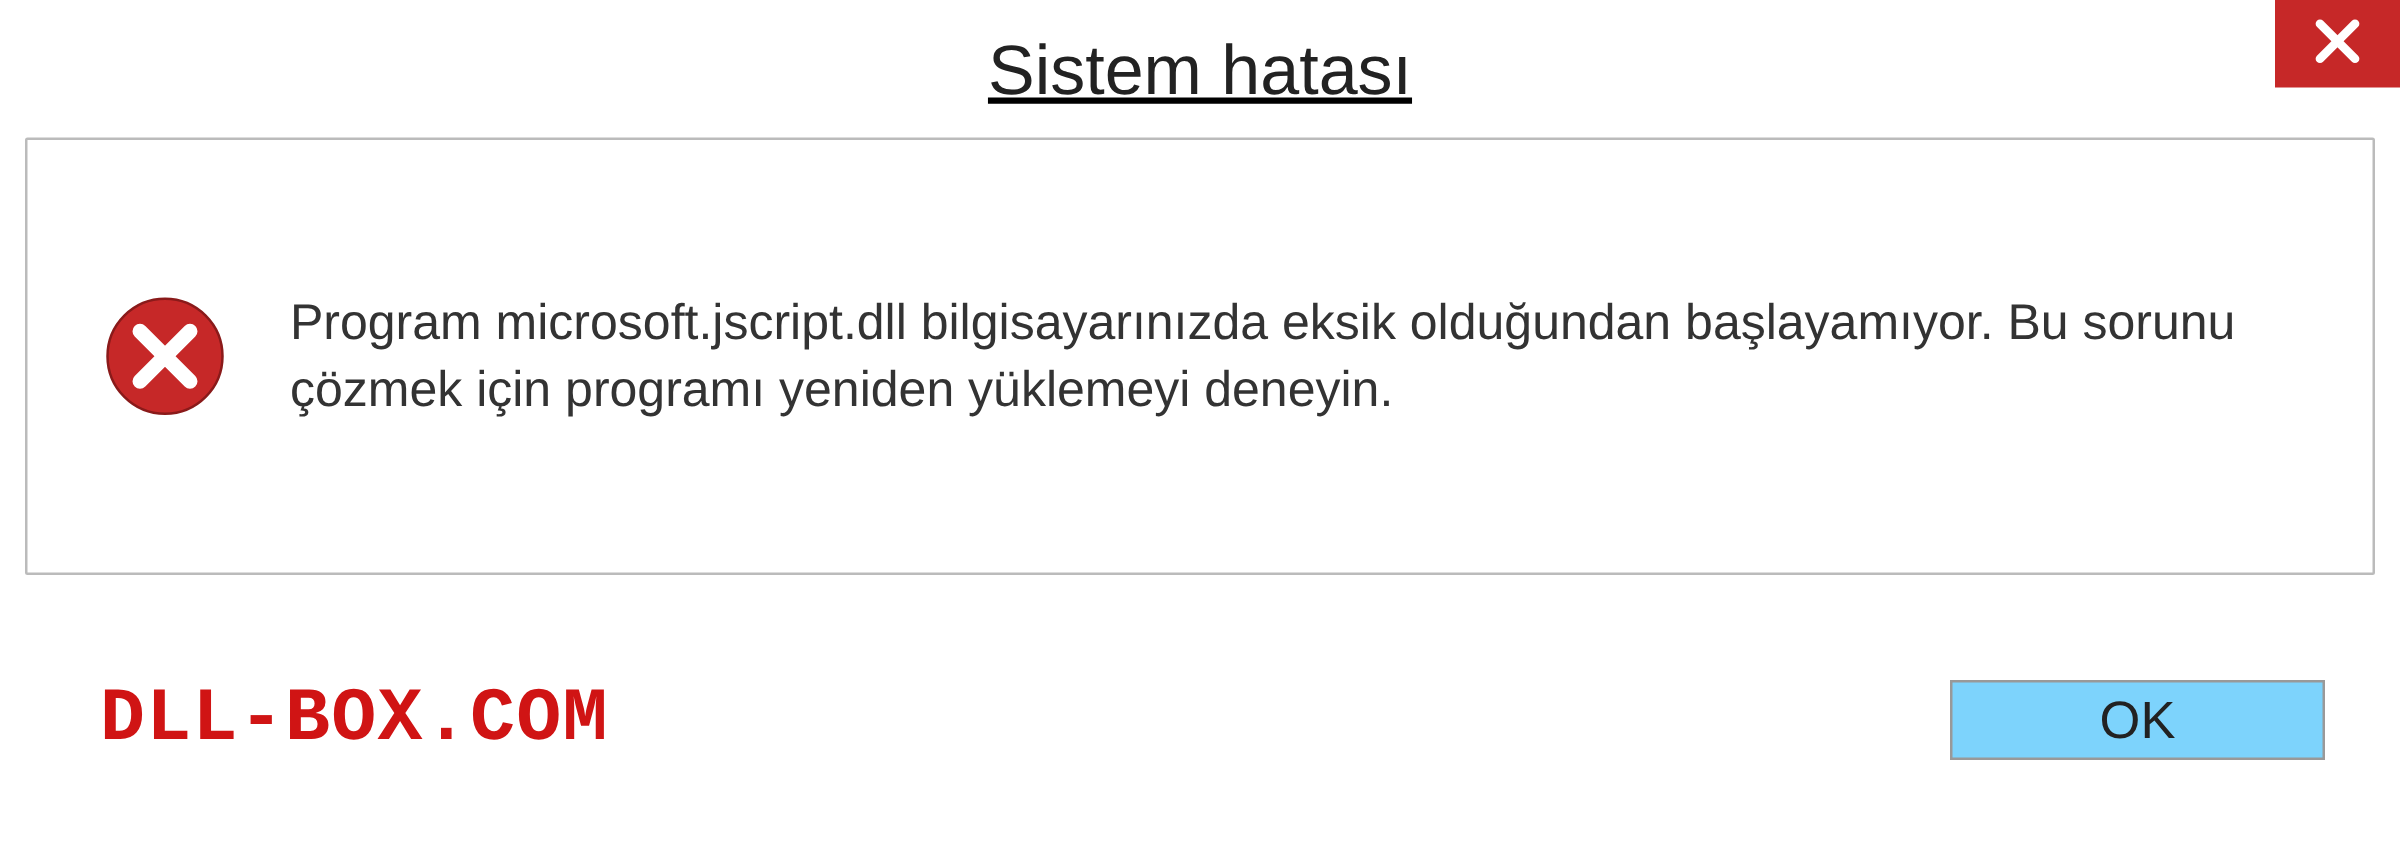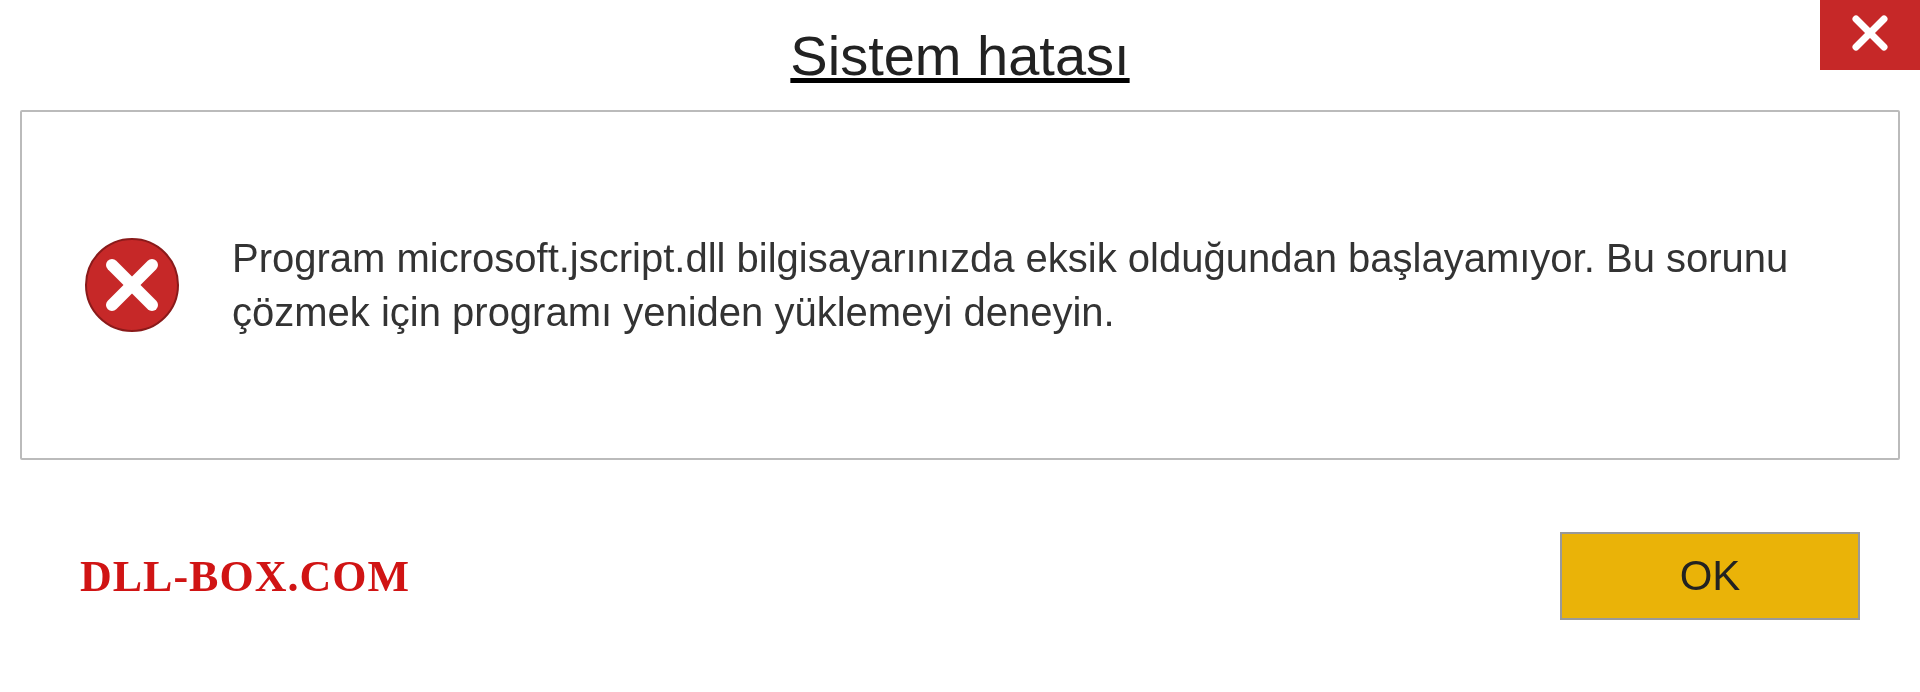--- a/index.html
+++ b/index.html
@@ -79,31 +79,31 @@
       font-weight: 400;
     }
     .footer {
       flex: 1;
       display: flex;
       align-items: center;
       justify-content: space-between;
       padding: 0 60px 0 80px;
     }
     .watermark {
-      font-size: 44px;
+      font-size: 60px;
       font-weight: 800;
       color: #d01414;
       letter-spacing: 1px;
-      font-family: Liberation Serif, serif;
+      font-family: Liberation Mono, monospace;
     }
     .ok-button {
       width: 300px;
-      height: 88px;
+      height: 64px;
       border: 2px solid #999;
-      background: #eab308;
+      background: #7dd3fc;
       font-size: 42px;
       color: #222;
       display: flex;
       align-items: center;
       justify-content: center;
       cursor: pointer;
       font-family: inherit;
     }
   </style>
 </head>

